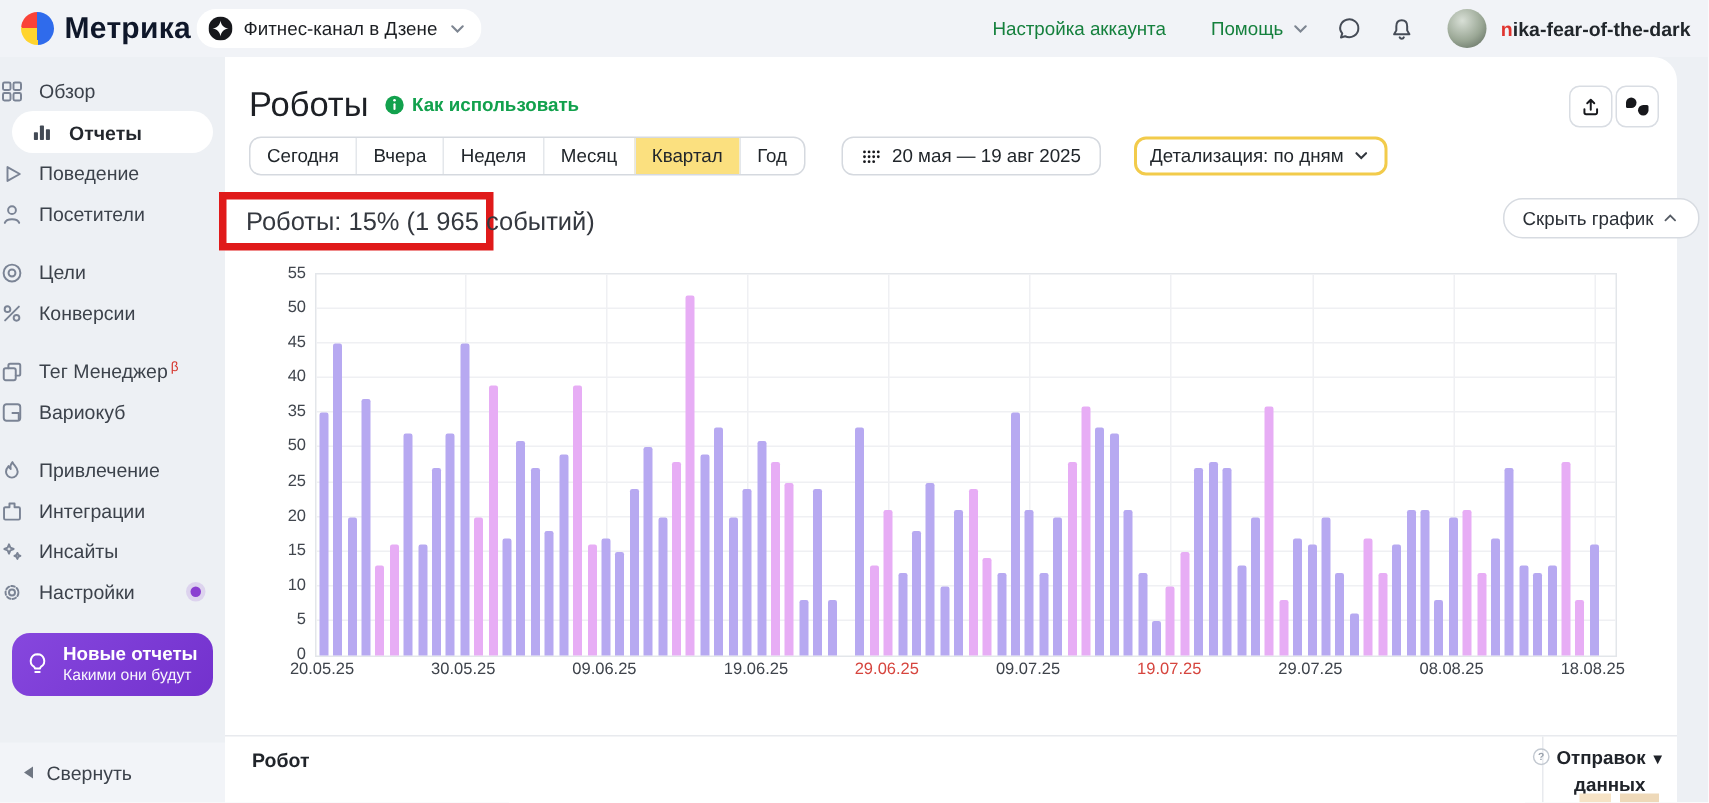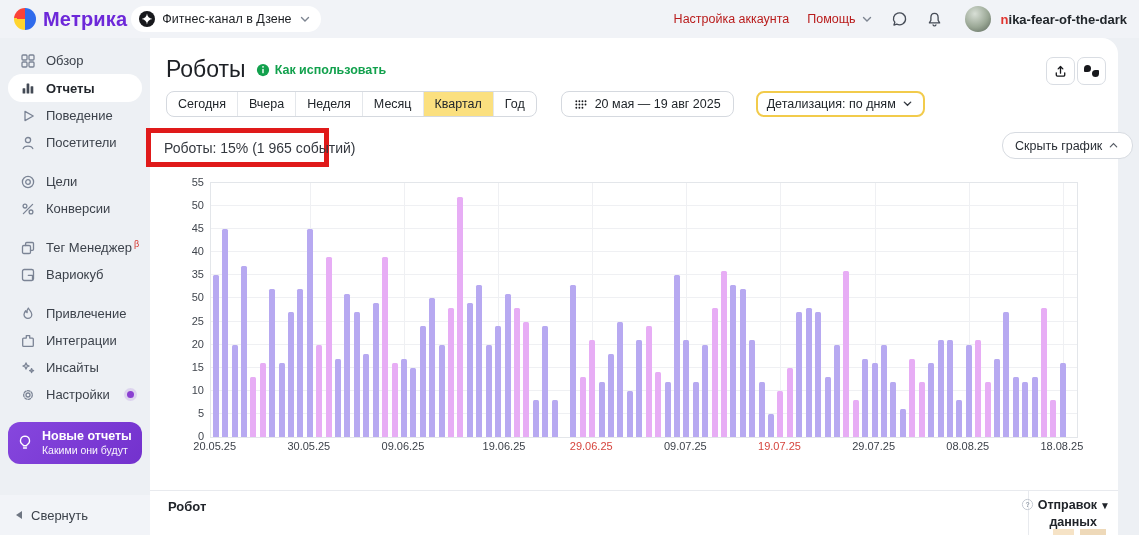--- a/index.html
+++ b/index.html
@@ -4,39 +4,39 @@
 <style>
   html,body{margin:0;padding:0;}
   #app{position:relative;width:1139px;height:535px;overflow:hidden;background:#edf0f4;
        font-family:"Liberation Sans",sans-serif;color:#21262b;}
   
   #top{position:absolute;left:0;top:0;width:1139px;height:38px;background:#f1f3f7;
        display:flex;align-items:center;padding:0 12px 0 14px;box-sizing:border-box;}
   .logo{display:flex;align-items:center;gap:7px;}
   .logo-circle{width:22px;height:22px;border-radius:50%;
        background:conic-gradient(#2f6bec 0 50%,#ffd42e 50% 76%,#fa4238 76% 100%);}
-  .logo-text{font-size:20px;font-weight:700;color:#6d28d9;letter-spacing:.2px;}
+  .logo-text{font-size:20px;font-weight:700;color:#0f172a;letter-spacing:.2px;}
   .counter{display:flex;align-items:flex-start;margin-left:4px;height:26px;border-radius:13px;overflow:hidden;}
   .counter-main{display:flex;align-items:center;gap:7px;background:#fff;height:26px;padding:0 10px 0 8px;cursor:pointer;}
   .counter-name{font-size:12.5px;color:#1b1e22;}
   .chev{display:inline-flex;width:12px;height:12px;}
   .counter-meta{display:flex;align-items:center;gap:6px;background:#e4e8ee;height:26px;padding:0 12px;font-size:12.5px;}
   .counter-domain{color:#8b93a1;}
   .counter-dot{color:#8b93a1;}
   .counter-id{color:#565d68;}
   #top-right{margin-left:auto;display:flex;align-items:center;gap:18px;}
-  .top-link{font-size:12.5px;color:#b91c1c;cursor:pointer;display:flex;align-items:center;gap:5px;}
+  .top-link{font-size:12.5px;color:#15803d;cursor:pointer;display:flex;align-items:center;gap:5px;margin-left:12px;}
   .hicon{display:inline-flex;width:17px;height:17px;cursor:pointer;}
   .avatar{width:26px;height:26px;border-radius:50%;margin-left:4px;
       background:radial-gradient(circle at 38% 30%,#d8dfd6,#9aa795 55%,#5f6b5e 95%);cursor:pointer;}
   .username{font-size:13px;font-weight:700;color:#21262b;margin-left:-8px;cursor:pointer;}
   .username b{color:#e0342f;font-weight:700;}
   
   #sidebar{position:absolute;left:0;top:38px;width:150px;height:497px;background:#edf0f4;padding-top:9px;box-sizing:border-box;}
-  .sb-item{display:flex;align-items:center;height:27px;padding-left:20px;font-size:13px;color:#3c424b;cursor:pointer;}
+  .sb-item{display:flex;align-items:center;height:27px;font-size:13px;color:#3c424b;cursor:pointer;}
   .sb-item.gap{margin-top:12px;}
   .sb-item.sel{background:#fff;border-radius:14px;margin:0 8px;padding-left:12px;height:28px;font-weight:700;color:#23272d;}
   .sb-ico{display:inline-flex;width:16px;height:16px;margin-right:10px;color:#7b8495;flex:none;}
   .sb-item.sel .sb-ico{color:#434a55;}
   .beta{color:#d6342c;font-size:9px;margin-left:2px;position:relative;top:-4px;}
   .sb-dot{margin-left:auto;margin-right:16px;width:7px;height:7px;border-radius:50%;background:#8a3fd1;
           box-shadow:0 0 0 3px rgba(138,63,209,.16);}
   #promo{margin:14px 8px 0;background:linear-gradient(135deg,#8647de,#7331cd);border-radius:12px;
          padding:7px 8px;display:flex;align-items:center;gap:8px;color:#fff;cursor:pointer;}
   #promo .p-ico{display:inline-flex;width:18px;height:18px;flex:none;}
@@ -60,21 +60,21 @@
   .seg{padding:0 11px;font-size:12.5px;line-height:24px;color:#21262b;border-left:1px solid #e4e7eb;cursor:pointer;white-space:nowrap;}
   .seg:first-child{border-left:none;}
   .seg-sel{background:#fbe07f;}
   #date-btn{margin-left:24px;display:inline-flex;align-items:center;gap:8px;border:1px solid #d5d9df;border-radius:8px;
             background:#fff;height:24px;padding:0 12px;font-size:12.5px;cursor:pointer;white-space:nowrap;}
   #detail-btn{margin-left:22px;display:inline-flex;align-items:center;gap:6px;border:2px solid #f2cb4b;border-radius:8px;
             background:#fff;height:22px;padding:0 9px;font-size:12.5px;cursor:pointer;white-space:nowrap;}
   
   #annot{position:absolute;left:146px;top:128px;width:160px;height:29px;background:#fff;
          border:5px solid #e01a1a;z-index:5;display:flex;align-items:center;padding-left:13px;}
-  #annot span{font-size:14px;color:#34383f;white-space:nowrap;}
+  #annot span{font-size:17px;color:#34383f;white-space:nowrap;}
   #hide-chart{position:absolute;left:1002px;top:132px;height:25px;border:1px solid #d7dbe1;border-radius:13px;
          background:#fff;display:flex;align-items:center;padding:0 12px;font-size:12.5px;color:#2a2f36;cursor:pointer;gap:6px;}
   
   #plot{position:absolute;left:210px;top:182px;width:866px;height:254px;border:1px solid #e3e6ea;background:#fff;box-sizing:content-box;}
   .hgrid{position:absolute;left:0;right:0;height:1px;background:#efF0f3;}
   .vgrid{position:absolute;top:0;bottom:0;width:1px;background:#eff0f3;}
   .bar{position:absolute;bottom:0;width:6px;border-radius:1.5px 1.5px 0 0;}
   .ylab{position:absolute;width:38px;text-align:right;font-size:11px;color:#41464e;}
   .xlab{position:absolute;top:440px;width:64px;margin-left:-32px;text-align:center;font-size:11px;color:#3e434b;}
   .xlab.red{color:#d6453e;}

